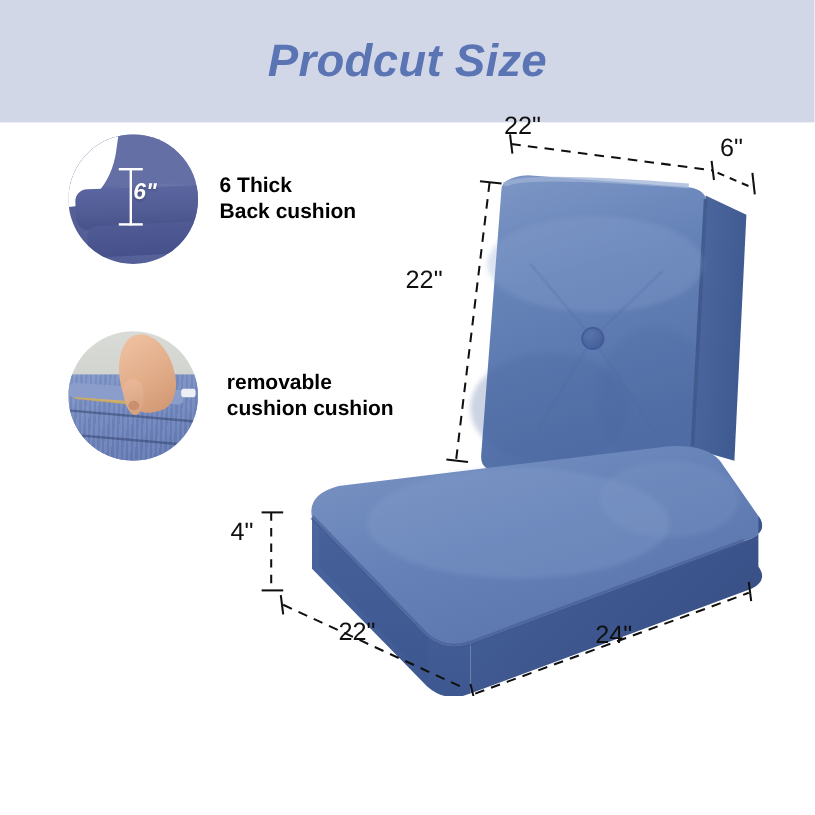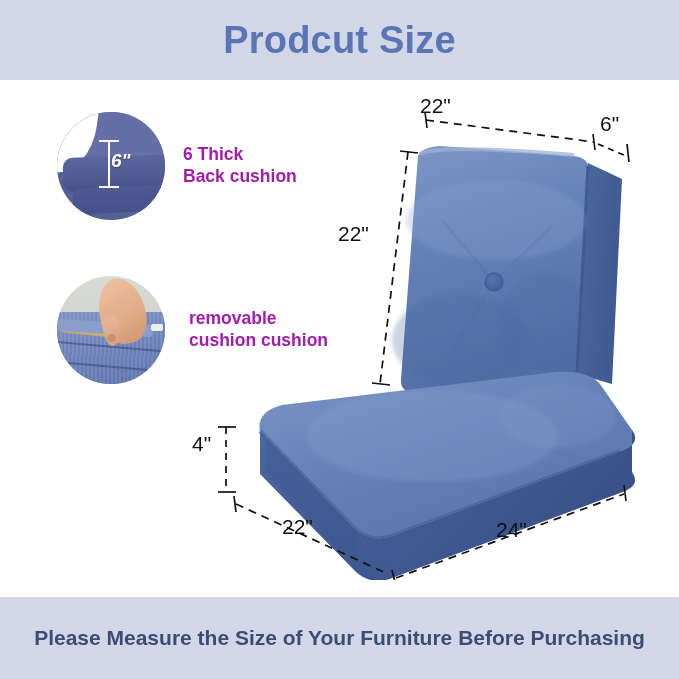--- a/index.html
+++ b/index.html
@@ -22,21 +22,22 @@
     left: 0;
     width: 679px;
     background: #d2d7e8;
     display: flex;
     align-items: center;
     justify-content: center;
     text-align: center;
   }
   #header-band {
     top: 0;
-    height: 80px;
+    height: 102px;
+    font-style: italic;
   }
   #footer-band {
     top: 597px;
     height: 82px;
     flex-direction: column;
   }
   #page-title {
     font-size: 38px;
     font-weight: bold;
     color: #5a74b4;
@@ -67,21 +68,21 @@
     height: 108px;
     border-radius: 50%;
     overflow: hidden;
     flex: 0 0 auto;
     background: #ffffff;
   }
   .feature-label {
     margin-left: 18px;
     font-size: 17.5px;
     font-weight: bold;
-    color: #a21caf;
+    color: #000000;
     line-height: 1.25;
     white-space: pre-line;
   }
   #feature-covers .feature-label { margin-left: 24px; }
 
   
   .c1-bg {
     position: absolute;
     inset: 0;
     background:
@@ -388,17 +389,14 @@
     </svg>
 
     <div class="dim-text" style="left:224px; top:-6px;">22"</div>
     <div class="dim-text" style="left:404px; top:12px;">6"</div>
     <div class="dim-text" style="left:142px; top:122px;">22"</div>
     <div class="dim-text" style="left:-4px; top:332px;">4"</div>
     <div class="dim-text" style="left:86px; top:415px;">22"</div>
     <div class="dim-text" style="left:300px; top:418px;">24"</div>
   </div>
 
-  <div id="footer-band" class="band">
-    <div id="footer-text">Please Measure the Size of Your Furniture Before Purchasing</div>
-  </div>
 
 </div>
 
 </body></html>

